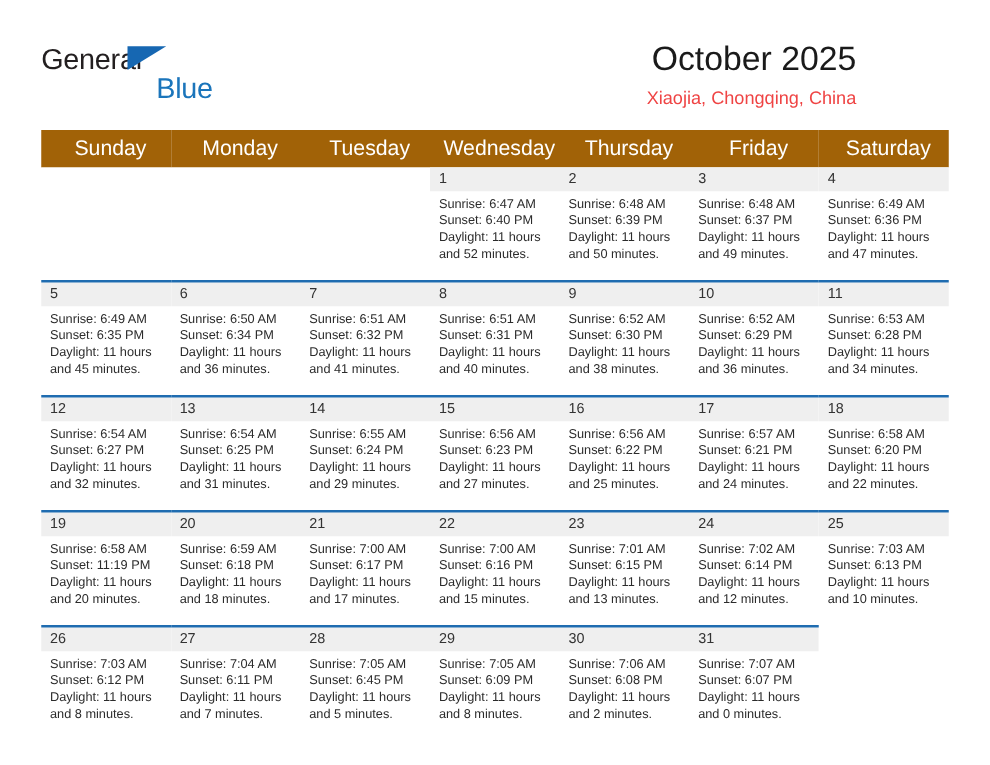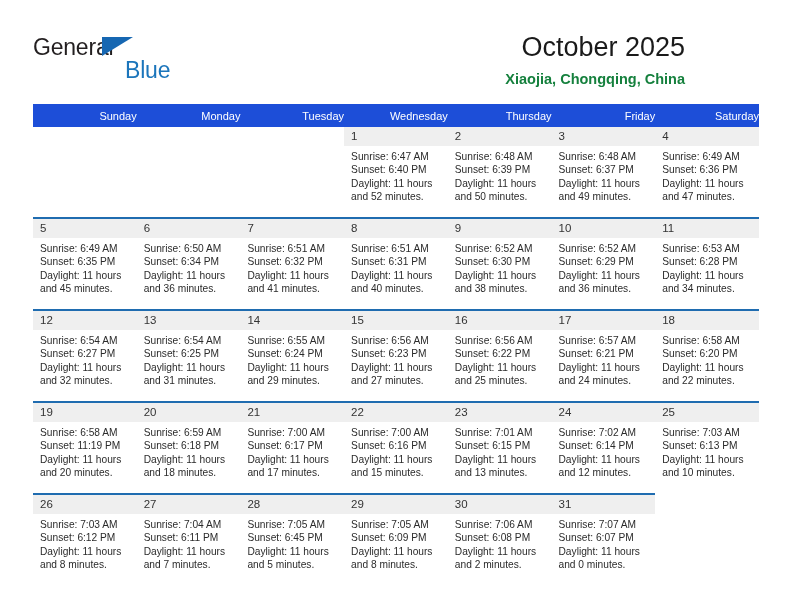--- a/index.html
+++ b/index.html
@@ -73,46 +73,45 @@
   .cal-title {
     font-size: 27px;
     line-height: 34px;
     color: #1a1a1a;
     font-weight: normal;
     white-space: nowrap;
   }
   .cal-subtitle {
     font-size: 14.5px;
     line-height: 22px;
-    color: #15803d;
+    color: #ef4444;
     margin-top: 4px;
     white-space: nowrap;
-    font-weight: bold;
   }
 
   
   .calendar {
     position: absolute;
     left: 33px;
     top: 104px;
     width: 726px;
   }
   table.cal {
     border-collapse: collapse;
     table-layout: fixed;
     width: 726px;
   }
   table.cal col { width: 103.71px; }
 
   thead th {
-    background: #1d4ed8;
+    background: #a16207;
     color: #ffffff;
-    font-size: 11px;
+    font-size: 17px;
     font-weight: normal;
-    text-align: right;
+    text-align: center;
     padding: 5px 0 5px 7px;
     height: 13px;
     border: 0;
   }
 
   tbody td {
     vertical-align: top;
     padding: 0;
     border: 0;
     height: 90px;

